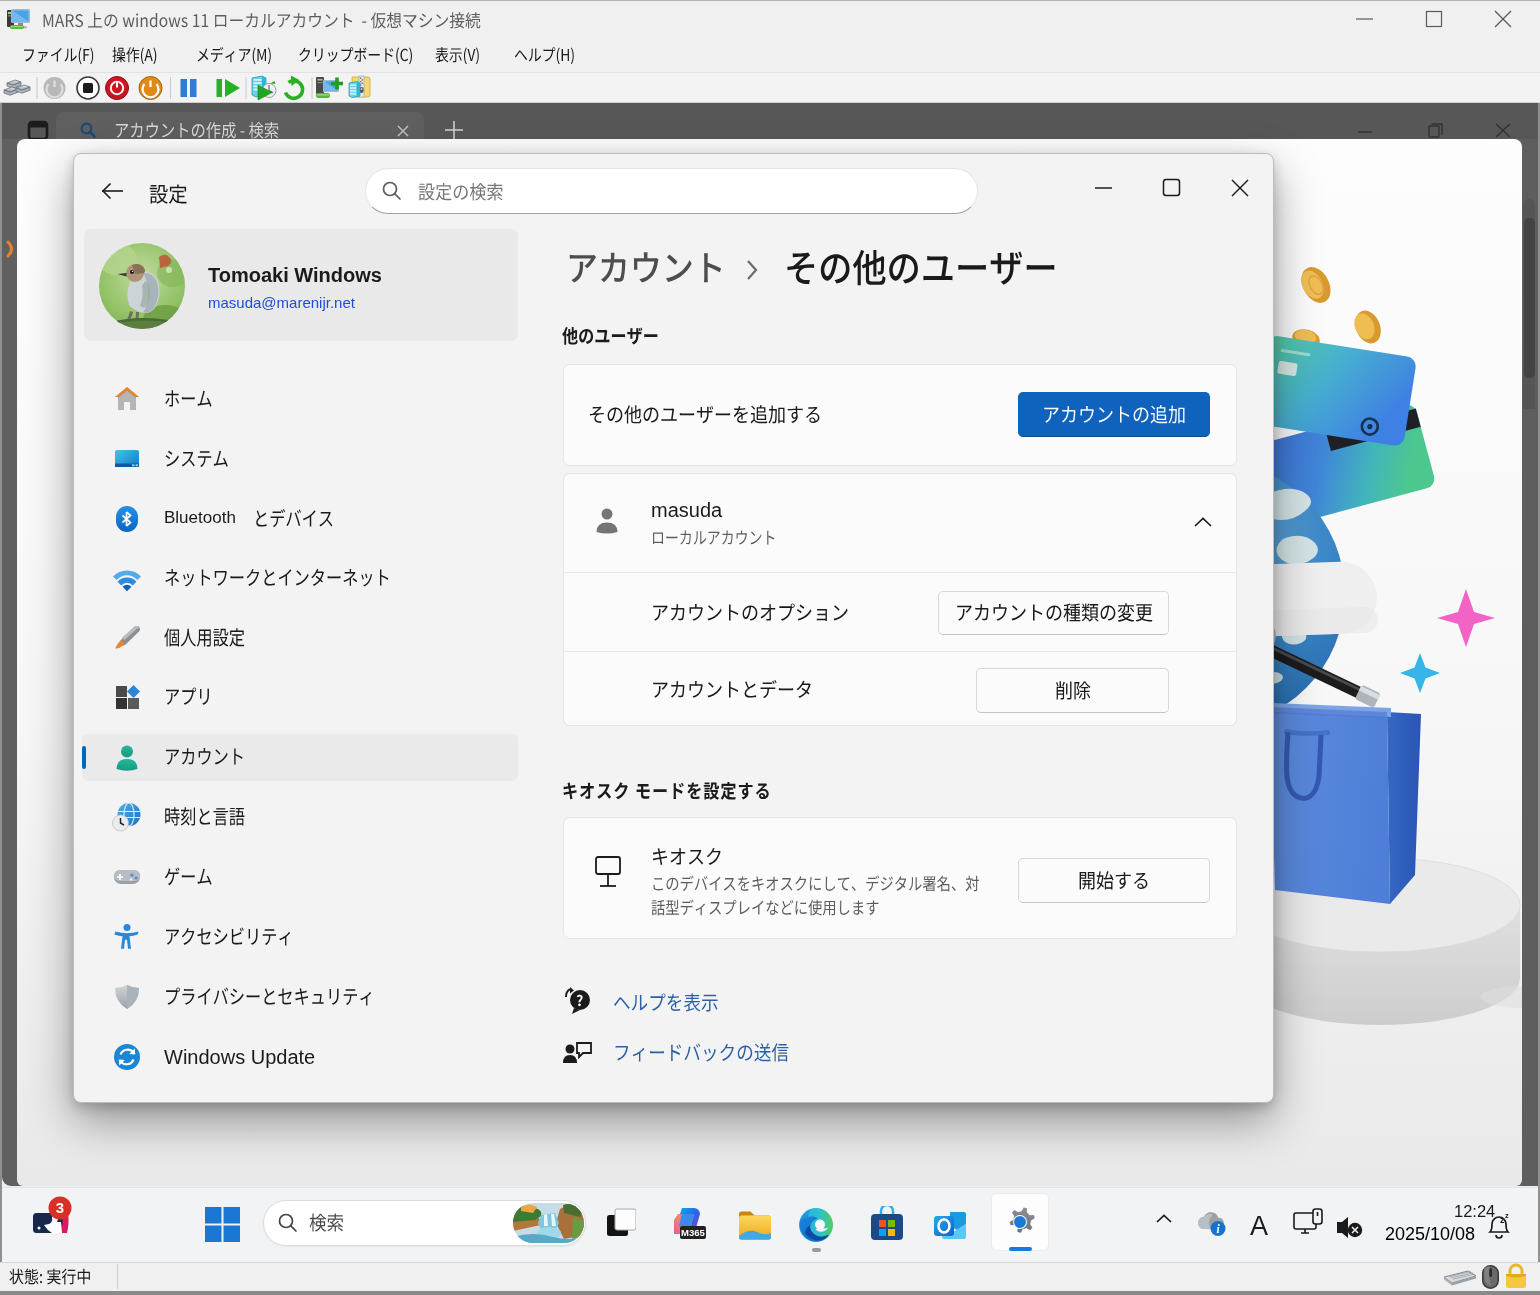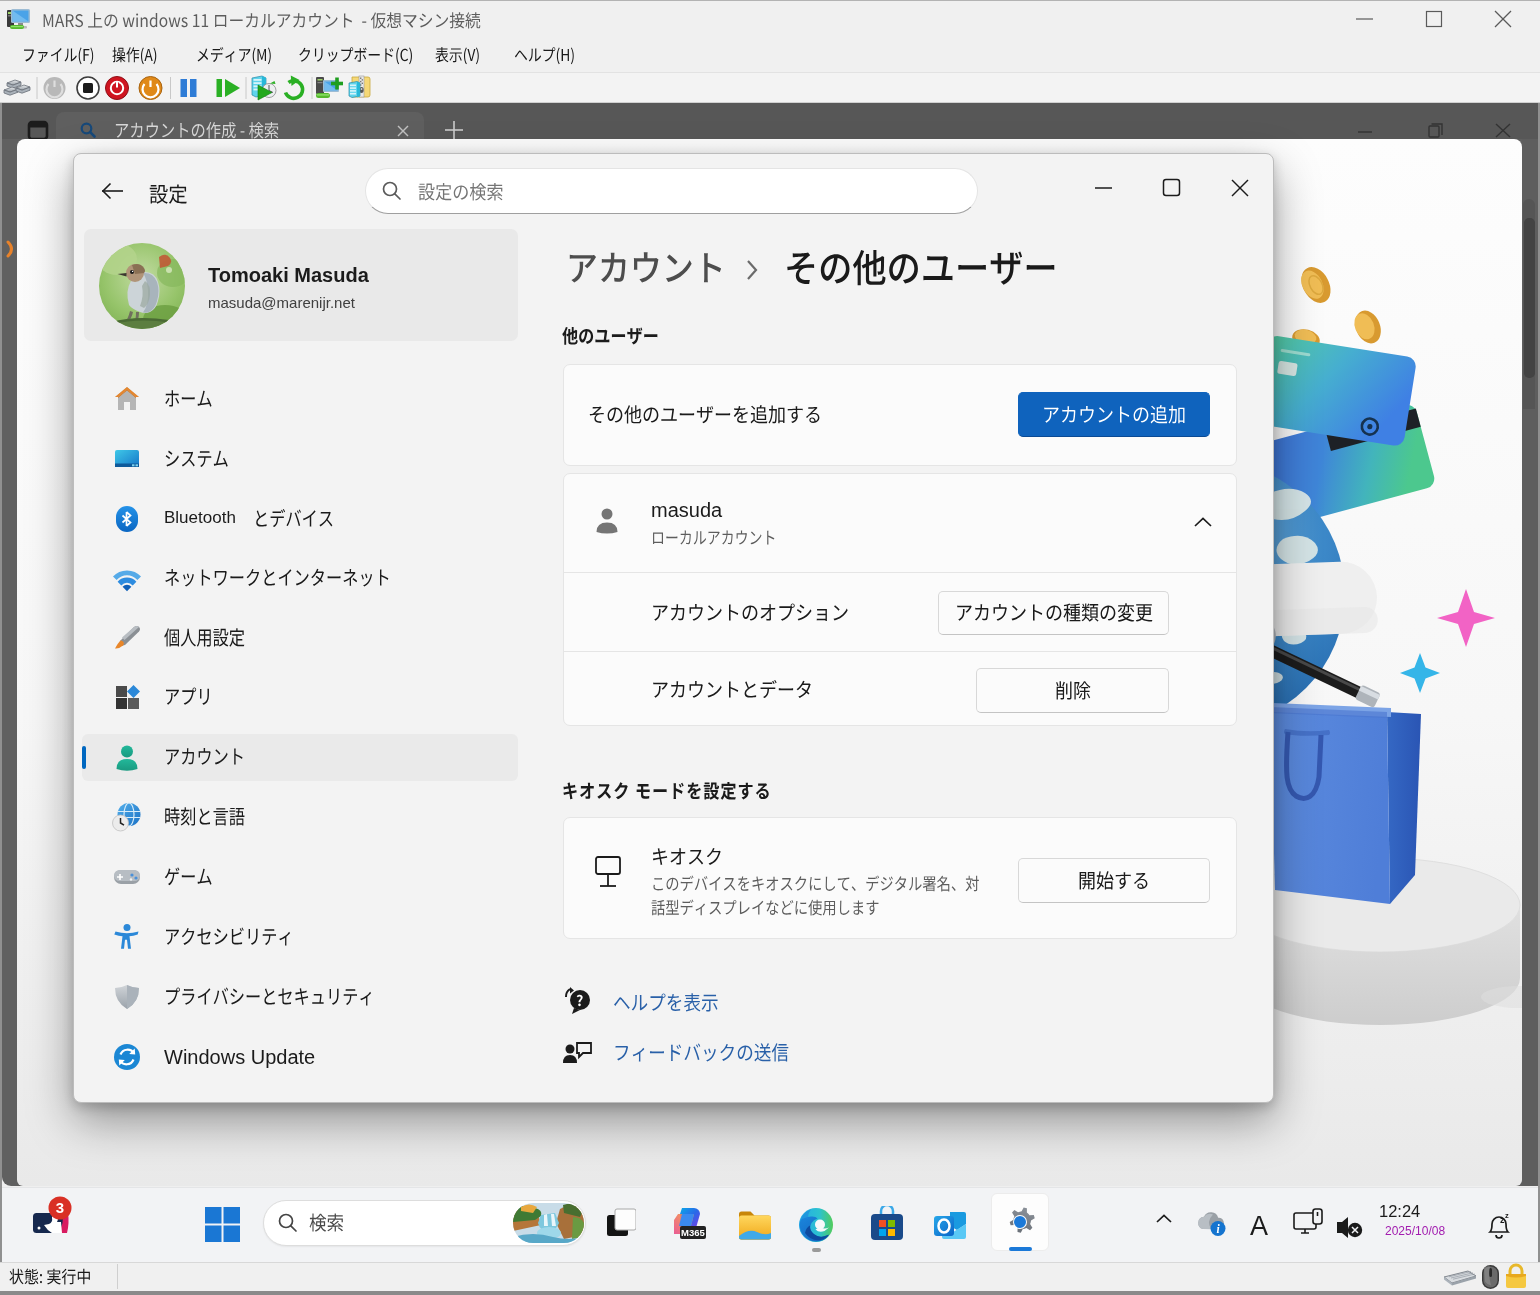--- a/index.html
+++ b/index.html
@@ -379,22 +379,22 @@
 <path d="M33 22 q8 -3 12 3 q2 3 0 5 l-9 1z" fill="#8a7054"></path>
 <circle cx="33" cy="29" r="2" fill="#1d1d1d"></circle>
         <circle cx="33.6" cy="28.4" r=".7" fill="#fff"></circle>
 <path d="M27.5 30 l-9 1 l9 2.4 z" fill="#3c3830"></path>
 <path d="M37 69 q0 8 -2 11 l2.5 0 q2.5 -4 2.5 -11z" fill="#70705e"></path>
 <path d="M31 68 q-2 8 -5 11 l2.5 0.5 q4 -3.5 5.5 -10.5z" fill="#70705e"></path>
 <path d="M12 80 q26 -8 58 -2 l2 8 l-60 0z" fill="#5c7e40"></path>
 <path d="M12 79 q26 -7 58 -2 l0 2.5 q-30 -5 -58 2z" fill="#4a6a34"></path>
 </g>
     </svg></div>
-<span style="position:absolute;left:208px;top:265.1px;font-size:20px;line-height:1;color:#1b1b1b;font-weight:bold;letter-spacing:0;white-space:nowrap">Tomoaki Masuda</span>
-<span style="position:absolute;left:208px;top:295.3px;font-size:15px;line-height:1;color:#404040;font-weight:normal;letter-spacing:0;white-space:nowrap">masuda@marenijr.net</span>
+<span style="position:absolute;left:208px;top:265.1px;font-size:20px;line-height:1;color:#1b1b1b;font-weight:bold;letter-spacing:0;white-space:nowrap">Tomoaki Windows</span>
+<span style="position:absolute;left:208px;top:295.3px;font-size:15px;line-height:1;color:#1d4ed8;font-weight:normal;letter-spacing:0;white-space:nowrap">masuda@marenijr.net</span>
 <div class="abs" style="left:82px;top:734px;width:436px;height:47px;background:#eaeaea;border-radius:6px"></div>
 <div class="abs" style="left:82px;top:746px;width:3.5px;height:23px;background:#0067c0;border-radius:2px"></div>
 <svg style="position:absolute;left:164px;top:406px;overflow:visible" width="1" height="1">
     <g transform="scale(0.810 1)">
       <path d="M6.8 -7.6 5.4 -8.3C4.7 -6.7 3 -4.3 1.6 -3.1L3 -2.1C4.1 -3.3 6 -5.9 6.8 -7.6ZM15.2 -8.3 13.8 -7.5C14.9 -6.3 16.4 -3.8 17.2 -2.2L18.7 -3C17.9 -4.5 16.3 -7 15.2 -8.3ZM2.2 -12.3V-10.6C2.8 -10.7 3.3 -10.7 4 -10.7H9.5V-10.5C9.5 -9.6 9.5 -2.8 9.5 -1.7C9.5 -1.1 9.3 -0.9 8.7 -0.9C8.2 -0.9 7.3 -1 6.4 -1.1L6.6 0.4C7.4 0.5 8.6 0.6 9.4 0.6C10.6 0.6 11.1 0 11.1 -1C11.1 -2.4 11.1 -8.9 11.1 -10.5V-10.7H16.4C16.9 -10.7 17.5 -10.7 18 -10.6V-12.3C17.5 -12.2 16.9 -12.2 16.4 -12.2H11.1V-14.3C11.1 -14.7 11.2 -15.4 11.2 -15.7H9.4C9.4 -15.4 9.5 -14.7 9.5 -14.3V-12.2H3.9C3.3 -12.2 2.8 -12.2 2.2 -12.3Z M22 -8.7V-6.7C22.7 -6.8 23.7 -6.8 24.8 -6.8C26.3 -6.8 34.3 -6.8 35.8 -6.8C36.7 -6.8 37.5 -6.7 37.9 -6.7V-8.7C37.5 -8.6 36.8 -8.6 35.8 -8.6C34.3 -8.6 26.3 -8.6 24.8 -8.6C23.7 -8.6 22.6 -8.6 22 -8.7Z M43.3 -2.2C42.8 -2.2 42.1 -2.2 41.5 -2.2L41.8 -0.3C42.4 -0.4 42.9 -0.5 43.4 -0.6C46.1 -0.8 52.8 -1.5 55.9 -1.9C56.4 -1 56.7 -0 57 0.7L58.7 -0.1C57.8 -2.1 55.7 -6.2 54.2 -8.2L52.7 -7.5C53.5 -6.6 54.4 -5 55.2 -3.4C53 -3.1 49.1 -2.7 46.2 -2.4C47.2 -5 49.2 -11.2 49.8 -13.1C50 -13.9 50.2 -14.4 50.4 -14.9L48.4 -15.3C48.4 -14.8 48.3 -14.3 48.1 -13.4C47.5 -11.4 45.5 -5 44.3 -2.3Z" fill="#1b1b1b"></path>
     </g>
   </svg>
 <svg style="position:absolute;left:164px;top:466px;overflow:visible" width="1" height="1">
     <g transform="scale(0.810 1)">
       <path d="M6 -15.4 5.1 -14C6.3 -13.3 8.5 -11.9 9.4 -11.2L10.4 -12.5C9.5 -13.2 7.2 -14.7 6 -15.4ZM3 -1.1 3.9 0.6C5.8 0.2 8.6 -0.8 10.6 -1.9C13.8 -3.8 16.5 -6.4 18.3 -9.1L17.3 -10.7C15.7 -7.9 13 -5.3 9.7 -3.4C7.7 -2.2 5.2 -1.4 3 -1.1ZM3 -10.9 2.1 -9.5C3.3 -8.9 5.5 -7.5 6.5 -6.8L7.4 -8.2C6.5 -8.8 4.2 -10.2 3 -10.9Z M36 -13.4 35 -14.2C34.7 -14.1 34.1 -14 33.5 -14C32.7 -14 26.6 -14 25.8 -14C25.2 -14 24 -14.1 23.7 -14.1V-12.3C24 -12.3 25.1 -12.4 25.8 -12.4C26.5 -12.4 32.8 -12.4 33.6 -12.4C33.1 -10.7 31.6 -8.4 30.2 -6.8C28.2 -4.5 25.2 -2.2 22 -0.9L23.3 0.4C26.2 -0.9 28.9 -3.1 31.1 -5.4C33.1 -3.6 35.2 -1.2 36.6 0.5L38 -0.7C36.7 -2.2 34.2 -4.8 32.1 -6.6C33.6 -8.4 34.8 -10.8 35.5 -12.5C35.6 -12.8 35.9 -13.2 36 -13.4Z M44.3 -14.8V-13.1C44.8 -13.2 45.5 -13.2 46.1 -13.2C47.3 -13.2 53.1 -13.2 54.2 -13.2C54.8 -13.2 55.5 -13.2 56.1 -13.1V-14.8C55.5 -14.7 54.8 -14.7 54.2 -14.7C53.1 -14.7 47.3 -14.7 46.1 -14.7C45.5 -14.7 44.9 -14.7 44.3 -14.8ZM41.9 -9.8V-8.1C42.5 -8.2 43 -8.2 43.6 -8.2H49.6C49.6 -6.3 49.4 -4.6 48.5 -3.2C47.7 -1.9 46.3 -0.8 44.7 -0.1L46.2 1C47.9 0.1 49.4 -1.4 50.1 -2.7C50.9 -4.2 51.2 -6 51.3 -8.2H56.7C57.2 -8.2 57.9 -8.1 58.3 -8.1V-9.8C57.8 -9.7 57.2 -9.7 56.7 -9.7C55.7 -9.7 44.8 -9.7 43.6 -9.7C43 -9.7 42.5 -9.7 41.9 -9.8Z M63.3 -2.2C62.8 -2.2 62.1 -2.2 61.5 -2.2L61.8 -0.3C62.4 -0.4 62.9 -0.5 63.4 -0.6C66.1 -0.8 72.8 -1.5 75.9 -1.9C76.4 -1 76.7 -0 77 0.7L78.7 -0.1C77.8 -2.1 75.7 -6.2 74.2 -8.2L72.7 -7.5C73.5 -6.6 74.4 -5 75.2 -3.4C73 -3.1 69.1 -2.7 66.2 -2.4C67.2 -5 69.2 -11.2 69.8 -13.1C70 -13.9 70.2 -14.4 70.4 -14.9L68.4 -15.3C68.4 -14.8 68.3 -14.3 68.1 -13.4C67.5 -11.4 65.5 -5 64.3 -2.3Z" fill="#1b1b1b"></path>
@@ -825,22 +825,22 @@
 <path d="M151 28 h8 M155 24 v4"></path>
 <rect x="163" y="4" width="9" height="15" rx="2.5" fill="#f2f3f5"></rect>
 <path d="M167.5 7 v4"></path>
 </g>
 <g fill="#1b1b1b">
 <path d="M187 17 h5 l6 -5 v21 l-6 -5 h-5 z"></path>
 <circle cx="205" cy="25" r="7.2"></circle>
 <path d="M202 22 l6 6 M208 22 l-6 6" stroke="#f2f3f5" stroke-width="1.5"></path>
 </g>
 </svg>
-<span style="position:absolute;left:1379px;top:1203.0px;font-size:16.5px;line-height:1;color:#1b1b1b;font-weight:normal;letter-spacing:0;white-space:nowrap">12:24</span>
-<span style="position:absolute;left:1385px;top:1225.0px;font-size:12px;line-height:1;color:#a21caf;font-weight:normal;letter-spacing:0;white-space:nowrap">2025/10/08</span>
+<span style="position:absolute;left:1454px;top:1203.0px;font-size:16.5px;line-height:1;color:#1b1b1b;font-weight:normal;letter-spacing:0;white-space:nowrap">12:24</span>
+<span style="position:absolute;left:1385px;top:1225.0px;font-size:18px;line-height:1;color:#000000;font-weight:normal;letter-spacing:0;white-space:nowrap">2025/10/08</span>
 <svg class="abs" style="left:1484px;top:1210px" width="30" height="32" viewBox="0 0 30 32">
 <path d="M6 22 q2 -2 2 -8 a7 7 0 0 1 14 0 q0 6 2 8 z" fill="none" stroke="#1b1b1b" stroke-width="1.7"></path>
 <path d="M12 25 a3 3 0 0 0 6 0" fill="none" stroke="#1b1b1b" stroke-width="1.7"></path>
 <text x="16" y="13" font-family="Liberation Sans" font-size="9" font-weight="bold" fill="#1b1b1b">z</text>
 <text x="21" y="8" font-family="Liberation Sans" font-size="7.5" font-weight="bold" fill="#1b1b1b">z</text>
 </svg>
 <div class="abs" style="left:0px;top:1262px;width:1540px;height:29px;background:#f0f0f0;border-top:1px solid #d8d8d8"></div>
 <svg style="position:absolute;left:9px;top:1283px;overflow:visible" width="1" height="1">
     <g transform="scale(0.880 1)">
       <path d="M12.6 -13.2C13.3 -12.2 14.2 -10.9 14.6 -10.1L15.6 -10.8C15.2 -11.6 14.3 -12.8 13.6 -13.7ZM0.8 -11.5C1.6 -10.5 2.6 -9.1 3 -8.3L4 -9C3.6 -9.8 2.6 -11.1 1.8 -12.1ZM10 -14.2V-10.3L10 -9.3H6.1V-8H9.9C9.7 -5.2 8.7 -2 5.6 0.5C5.9 0.7 6.3 1.1 6.6 1.3C9.2 -0.8 10.4 -3.3 10.9 -5.8C11.8 -2.7 13.3 -0.1 15.6 1.3C15.8 1 16.2 0.5 16.5 0.3C13.9 -1.2 12.3 -4.3 11.5 -8H16.2V-9.3H11.3L11.3 -10.3V-14.2ZM0.5 -3.3 1.3 -2.2C2.2 -3 3.2 -4 4.2 -4.9V1.3H5.5V-14.3H4.2V-6.5C2.9 -5.3 1.5 -4 0.5 -3.3Z M22.2 -2.4V-0.3C22.2 0.9 22.6 1.2 24.4 1.2C24.8 1.2 27.4 1.2 27.8 1.2C29.2 1.2 29.5 0.8 29.7 -1C29.3 -1.1 28.8 -1.2 28.6 -1.4C28.5 -0.1 28.4 0.1 27.7 0.1C27.1 0.1 24.9 0.1 24.5 0.1C23.6 0.1 23.4 0.1 23.4 -0.4V-2.4ZM29.3 -2.1C30.5 -1.2 31.8 0.1 32.3 1L33.4 0.4C32.8 -0.6 31.5 -1.9 30.3 -2.7ZM20.1 -2.5C19.7 -1.4 18.9 -0.3 17.7 0.4L18.7 1.1C19.9 0.4 20.7 -0.9 21.1 -2.1ZM18.9 -9.9V-3.2H20V-5.4H23.7V-4.5C23.7 -4.3 23.7 -4.2 23.5 -4.2C23.3 -4.2 22.7 -4.2 21.9 -4.2C22.1 -4 22.3 -3.6 22.3 -3.3C23.3 -3.3 23.9 -3.3 24.3 -3.4L23.6 -2.8C24.6 -2.4 25.8 -1.6 26.4 -1L27.2 -1.8C26.6 -2.4 25.5 -3.1 24.5 -3.5C24.8 -3.7 24.9 -4 24.9 -4.5V-9.9ZM23.7 -9V-8H20V-9ZM20 -7.2H23.7V-6.3H20ZM31.2 -13.7C30.3 -13.2 28.9 -12.7 27.5 -12.3V-14.1H26.3V-10.6C26.3 -9.4 26.7 -9 28.3 -9C28.6 -9 30.9 -9 31.2 -9C32.5 -9 32.8 -9.4 33 -11.1C32.6 -11.2 32.2 -11.4 31.9 -11.5C31.8 -10.3 31.7 -10.1 31.1 -10.1C30.6 -10.1 28.7 -10.1 28.4 -10.1C27.6 -10.1 27.5 -10.1 27.5 -10.6V-11.4C29.1 -11.8 30.9 -12.3 32.1 -12.9ZM31.3 -8.1C30.4 -7.6 28.9 -7.1 27.5 -6.7V-8.6H26.3V-4.8C26.3 -3.5 26.7 -3.2 28.3 -3.2C28.6 -3.2 30.9 -3.2 31.3 -3.2C32.6 -3.2 32.9 -3.6 33 -5.3C32.7 -5.4 32.2 -5.6 32 -5.8C31.9 -4.5 31.8 -4.2 31.2 -4.2C30.7 -4.2 28.8 -4.2 28.4 -4.2C27.6 -4.2 27.5 -4.3 27.5 -4.8V-5.7C29.1 -6.1 31 -6.7 32.3 -7.3ZM17.9 -11.8 18 -10.8 24.4 -11C24.6 -10.7 24.8 -10.5 24.9 -10.2L25.9 -10.8C25.5 -11.6 24.5 -12.7 23.6 -13.5L22.6 -13C23 -12.7 23.3 -12.3 23.7 -12L20.5 -11.9C20.9 -12.5 21.4 -13.3 21.9 -14L20.6 -14.4C20.3 -13.6 19.7 -12.6 19.2 -11.8Z M36.4 -6.6C37 -6.6 37.5 -7.1 37.5 -7.8C37.5 -8.5 37 -9 36.4 -9C35.7 -9 35.2 -8.5 35.2 -7.8C35.2 -7.1 35.7 -6.6 36.4 -6.6ZM36.4 0.2C37 0.2 37.5 -0.3 37.5 -1C37.5 -1.7 37 -2.1 36.4 -2.1C35.7 -2.1 35.2 -1.7 35.2 -1C35.2 -0.3 35.7 0.2 36.4 0.2Z M50.3 -10.9V-9.5H45.3V-8.4H50.3V-6.9H45.6V-5.8H50.3C50.3 -5.3 50.2 -4.7 50 -4.2H43.6V-3.1H49.4C48.5 -1.8 46.8 -0.6 43.4 0.3C43.7 0.6 44.1 1.1 44.2 1.4C48.1 0.2 50 -1.4 50.9 -3.1H51C52.3 -0.6 54.6 0.8 58 1.4C58.2 1.1 58.5 0.5 58.8 0.3C55.8 -0.1 53.6 -1.2 52.4 -3.1H58.6V-4.2H51.3C51.5 -4.7 51.6 -5.3 51.6 -5.8H56.7V-6.9H51.6V-8.4H56.9V-9.3H58.2V-12.6H51.7V-14.3H50.4V-12.6H43.8V-9.3H45.1V-11.5H56.9V-9.5H51.6V-10.9Z M66.9 -13.3V-12H75.3V-13.3ZM64.1 -14.3C63.2 -13.1 61.6 -11.5 60.1 -10.6C60.4 -10.3 60.7 -9.8 60.9 -9.6C62.4 -10.6 64.2 -12.3 65.3 -13.8ZM66.2 -8.6V-7.3H71.9V-0.3C71.9 -0 71.8 0.1 71.5 0.1C71.2 0.1 70 0.1 68.8 0.1C69 0.4 69.2 1 69.2 1.3C70.9 1.3 71.9 1.3 72.4 1.1C73 0.9 73.2 0.5 73.2 -0.3V-7.3H75.8V-8.6ZM64.8 -10.6C63.6 -8.7 61.7 -6.7 60 -5.5C60.2 -5.2 60.7 -4.7 60.9 -4.4C61.5 -4.9 62.2 -5.5 62.8 -6.2V1.4H64.1V-7.6C64.8 -8.4 65.4 -9.3 66 -10.2Z M84.3 -14.3V-11.2H78.2V-3.2H79.4V-4.2H84.3V1.3H85.7V-4.2H90.6V-3.2H91.9V-11.2H85.7V-14.3ZM79.4 -5.5V-10H84.3V-5.5ZM90.6 -5.5H85.7V-10H90.6Z" fill="#1b1b1b"></path>

